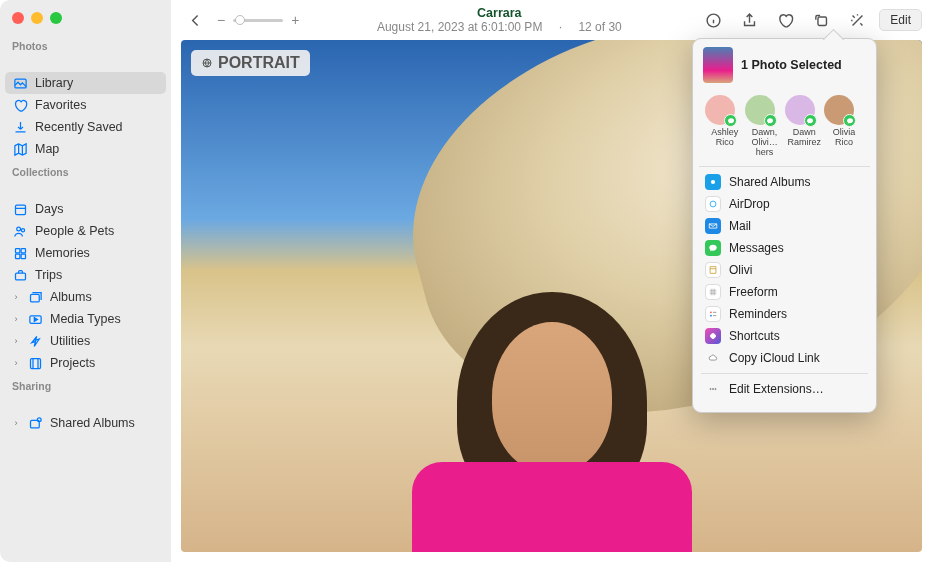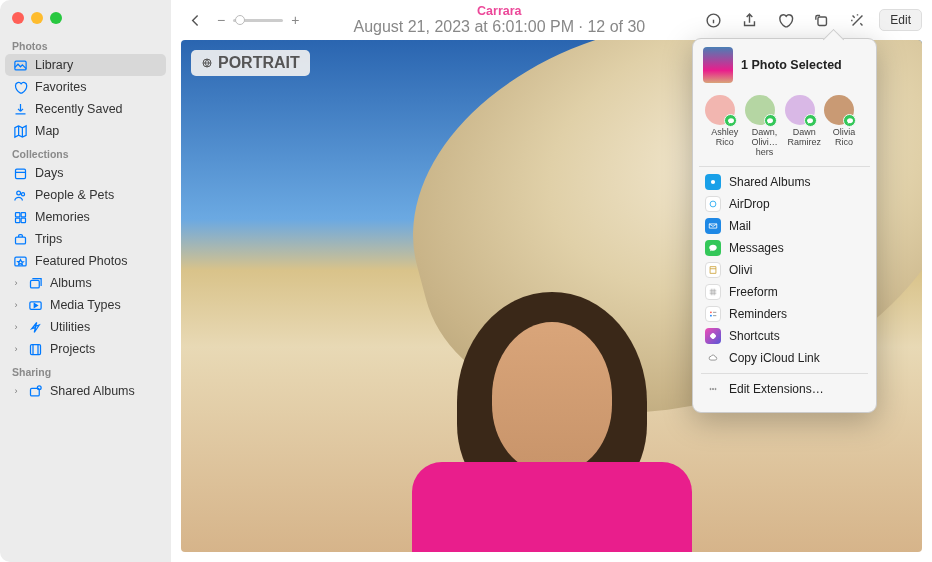--- a/index.html
+++ b/index.html
@@ -4,35 +4,35 @@
 <style>
 * { margin: 0; padding: 0; box-sizing: border-box; font-family: -apple-system, BlinkMacSystemFont, "Segoe UI", Helvetica, Arial, sans-serif; }
 body { width: 932px; height: 562px; overflow: hidden; background: #fff; }
 .window { width: 100%; height: 100%; display: flex; background: #fff; border-radius: 10px; overflow: hidden; position: relative; }
 .sidebar { width: 171px; background: #ececec; display: flex; flex-direction: column; padding-top: 6px; font-size: 12.5px; color: #333; }
 .traffic { display: flex; gap: 7px; padding: 6px 12px 10px 12px; }
 .dot { width: 12px; height: 12px; border-radius: 50%; }
 .dot.red { background: #ff5f57; }
 .dot.yellow { background: #febc2e; }
 .dot.green { background: #28c840; }
-.section-title { font-size: 10.5px; color: #8a8a8a; font-weight: 600; padding: 6px 12px 2px 12px; }
+.section-title { font-size: 10.5px; color: #8a8a8a; font-weight: 600; padding: 6px 12px 20px 12px; }
 .nav-item { display: flex; align-items: center; padding: 3px 12px 3px 12px; gap: 7px; cursor: default; }
 .nav-item.selected { background: #d8d8d8; border-radius: 5px; margin: 0 5px; padding-left: 7px; }
 .disclosure { width: 8px; color: #777; font-size: 9px; display: inline-flex; justify-content: center; }
 .nav-icon { width: 16px; height: 16px; display: flex; align-items: center; justify-content: center; color: #007aff; }
 .nav-icon svg { width: 15px; height: 15px; }
 .main { flex: 1; display: flex; flex-direction: column; background: #fff; position: relative; }
 .toolbar { height: 40px; display: flex; align-items: center; padding: 0 10px; gap: 8px; }
 .toolbar-left { display: flex; align-items: center; gap: 8px; }
 .toolbar-center { flex: 1; display: flex; flex-direction: column; align-items: center; }
 .toolbar-right { display: flex; align-items: center; gap: 8px; }
 .tb-btn { width: 28px; height: 24px; display: flex; align-items: center; justify-content: center; color: #555; border: none; background: none; }
 .tb-btn svg { width: 17px; height: 17px; stroke: #555; }
-.tb-title { font-size: 12.5px; font-weight: 600; color: #ec4899; }
-.tb-sub { font-size: 16px; color: #888; display:flex; gap:4px; }
+.tb-title { font-size: 12.5px; font-weight: 600; color: #14532d; }
+.tb-sub { font-size: 12px; color: #888; display:flex; gap:16px; }
 .zoom-track { width: 50px; height: 3px; background: #ccc; border-radius: 2px; position: relative; }
 .zoom-thumb { width: 10px; height: 10px; background: #fff; border: 1px solid #bbb; border-radius: 50%; position: absolute; top: -4px; left: 2px; }
 .edit-btn { padding: 3px 10px; background: #f1f1f1; border: 1px solid #ddd; border-radius: 5px; font-size: 12px; color: #333; }
 .photo-area { flex: 1; position: relative; margin: 0 10px 10px 10px; border-radius: 4px; overflow: hidden; }
 .photo-bg { position: absolute; inset: 0; background: linear-gradient(180deg, #2a65b0 0%, #6ba9e2 35%, #d9c38a 45%, #e8d9b5 60%, #d6b48a 100%); }
 .rock { position: absolute; right: -50px; top: -20px; width: 560px; height: 380px; background: radial-gradient(ellipse at 60% 40%, #f3e9d2 0%, #e0d0a8 40%, #c9b488 70%, #a8966c 100%); border-radius: 50% 40% 60% 50%; transform: rotate(-15deg); }
 .person { position: absolute; left: 50%; top: 55%; transform: translateX(-50%); }
 .head { width: 120px; height: 150px; background: linear-gradient(180deg, #d9a57a 0%, #c8946a 100%); border-radius: 50% 50% 45% 45%; position: relative; margin: 0 auto; }
 .hair { position: absolute; top: -30px; left: -35px; width: 190px; height: 220px; background: #3a2818; border-radius: 50% 50% 40% 40%; z-index: -1; }
 .torso { width: 280px; height: 180px; background: #e91e8c; border-radius: 30px 30px 0 0; margin: -10px auto 0; position: relative; }
@@ -138,29 +138,20 @@
     <div class="nav-item">
       <span class="nav-icon">
           <svg viewBox="0 0 24 24" fill="none" stroke="currentColor" stroke-width="2">
             <rect x="4" y="8" width="16" height="11" rx="2"></rect>
             <path d="M9 8V6a2 2 0 0 1 2-2h2a2 2 0 0 1 2 2v2"></path>
           </svg>
         </span>
       <span>Trips</span>
     </div>
     <div class="nav-item">
-      <span class="nav-icon">
-          <svg viewBox="0 0 24 24" fill="none" stroke="currentColor" stroke-width="2">
-            <rect x="3" y="5" width="18" height="14" rx="2"></rect>
-            <path d="M12 9l1.5 3 3 .3-2.3 2 .7 3-2.9-1.7L9.1 17l.7-3L7.5 12l3-.3z"></path>
-          </svg>
-        </span>
-      <span>Featured Photos</span>
-    </div>
-    <div class="nav-item">
       <span class="disclosure">›</span>
       <span class="nav-icon">
           <svg viewBox="0 0 24 24" fill="none" stroke="currentColor" stroke-width="2">
             <rect x="4" y="7" width="14" height="12" rx="2"></rect>
             <path d="M7 4h14v12"></path>
           </svg>
         </span>
       <span>Albums</span>
     </div>
     <div class="nav-item">

